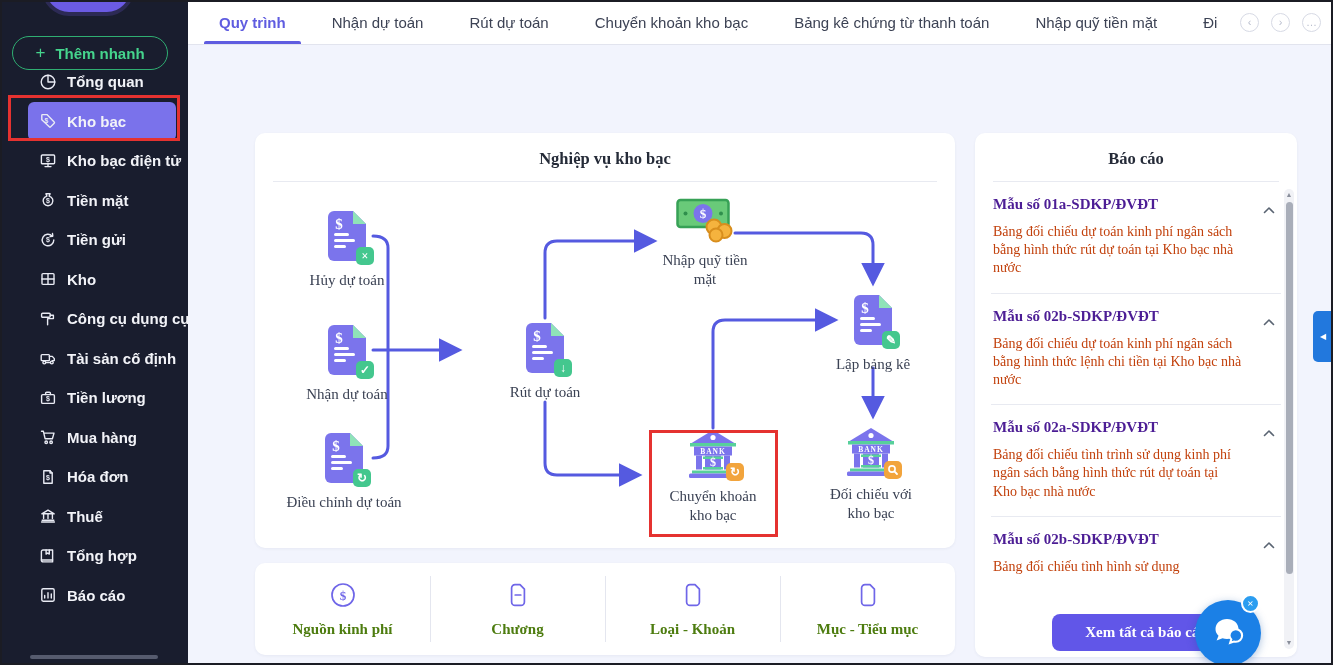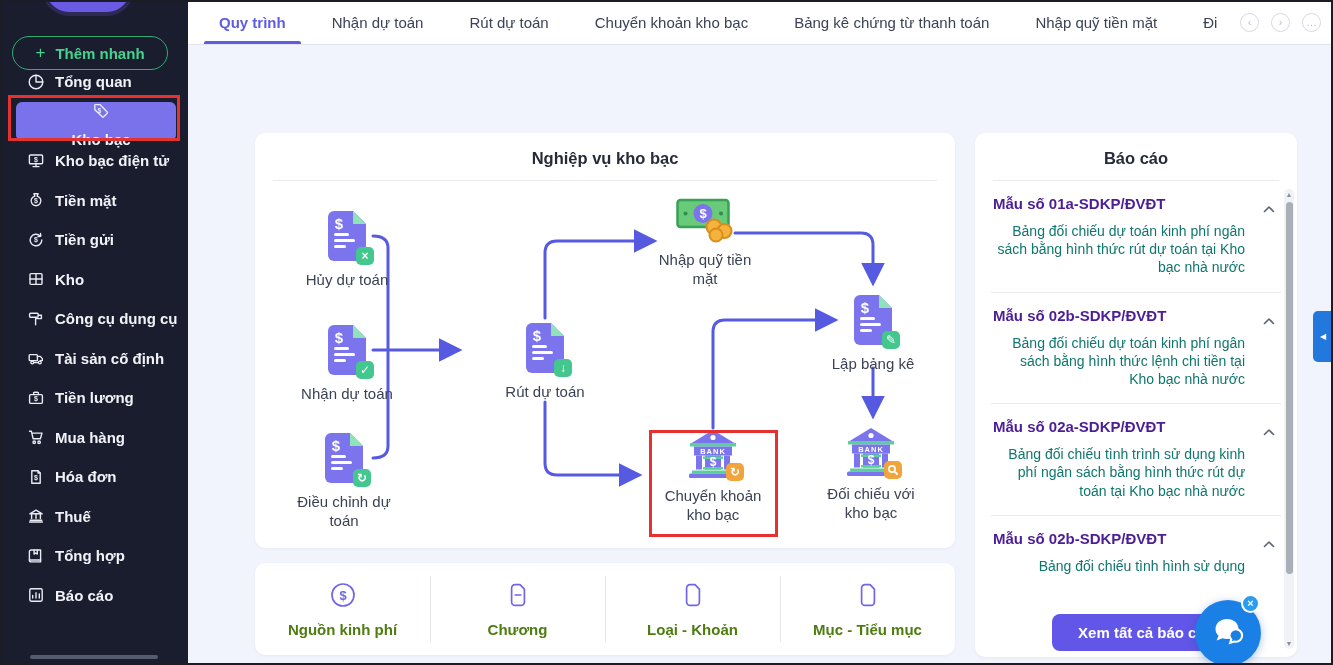--- a/index.html
+++ b/index.html
@@ -8,42 +8,42 @@
   .screen { position:relative; width:1333px; height:665px; background:#f2f4fd; overflow:hidden; }
   .screen-border { position:absolute; inset:0; border:2px solid #1b1c24; pointer-events:none; z-index:200; }
 
   
   .sidebar { position:absolute; left:0; top:0; width:188px; height:665px; background:#191d2e; z-index:10; }
   .avatar { position:absolute; left:42px; top:-38px; width:92px; height:54px; border-radius:27px; background:#6b5be4; border:4px solid #2c2a55; }
   .quick-add { position:absolute; left:12px; top:36px; width:156px; height:34px; border-radius:17px;
     background:transparent; border:1px solid #2fae72; color:#45d48d; font-size:15px; font-weight:700;
     display:flex; align-items:center; justify-content:center; gap:10px; cursor:pointer; font-family:inherit; }
   .quick-add .plus { font-size:17px; font-weight:400; margin-top:-1px; }
-  .nav { position:absolute; left:4px; top:62px; right:0; }
+  .nav { position:absolute; left:16px; top:62px; right:0; }
   .side-item { height:39.5px; margin:0 12px; display:flex; align-items:center; gap:10px; padding-left:10px;
     color:#f2f3f8; font-size:15px; font-weight:600; border-radius:6px; cursor:pointer; white-space:nowrap; }
-  .side-item.active { background:#7a72eb;flex-direction:column; }
+  .side-item.active { background:#7a72eb; }
   .sicon { width:19px; height:19px; flex:0 0 19px; display:flex; align-items:center; justify-content:center; }
   .sicon svg { stroke:#e9ebf4; fill:none; stroke-width:1.4; stroke-linecap:round; stroke-linejoin:round; }
   .sicon svg text { stroke:none; fill:#e9ebf4; }
   .red-box-side { position:absolute; left:8px; top:95px; width:172px; height:46px; border:3px solid #e53230; z-index:12; pointer-events:none; }
   .h-scrollbar { position:absolute; left:30px; bottom:6px; width:128px; height:4px; border-radius:2px; background:#565b6e; }
 
   
   .tabbar { position:absolute; left:188px; top:0; right:0; height:45px; background:#fff; border-bottom:1px solid #e2e4ee; display:flex; align-items:stretch; z-index:5; }
   .tabs { display:flex; align-items:stretch; gap:16px; padding-left:16px; overflow:hidden; width:1030px; white-space:nowrap; }
   .tab { display:flex; align-items:center; padding:0 15px; font-size:15px; color:#3c4254; cursor:pointer; position:relative; flex:0 0 auto; }
   .tab.active { color:#5f5ce0; font-weight:600; }
   .tab.active::after { content:""; position:absolute; left:0; right:0; bottom:0; height:3px; background:#5f5ce0; border-radius:2px 2px 0 0; }
   .tab-nav { position:absolute; right:12px; top:0; height:45px; display:flex; align-items:center; gap:12px; }
   .circle-btn { width:19px; height:19px; border-radius:50%; border:1.5px solid #d7dae5; color:#b9bece; font-size:11px;
     display:flex; align-items:center; justify-content:center; cursor:pointer; background:#fff; line-height:1; }
 
   
-  .content { position:absolute; left:188px; top:45px; right:0; bottom:0; background:#f2f4fd; }
+  .content { position:absolute; left:188px; top:45px; right:0; bottom:0; background:#f2f4fd;font-family:Liberation Serif, serif; }
   .card { position:absolute; background:#fff; border-radius:10px; box-shadow:0 1px 3px rgba(40,50,90,.06); }
 
   
   .process-card { left:67px; top:88px; width:700px; height:415px; }
   .card-title { text-align:center; font-size:16.5px; font-weight:700; color:#252b38; padding-top:16px; }
   .card-divider { height:1px; background:#e8eaf1; margin:12px 18px 0 18px; }
   .diagram { position:absolute; inset:0; }
   .arrows { position:absolute; left:0; top:0; z-index:1; }
   .node { position:absolute; display:flex; flex-direction:column; align-items:center; transform:translateX(-50%); z-index:2; cursor:pointer; }
   .node-icon { position:relative; }
@@ -58,21 +58,21 @@
   .link-item { flex:1 1 0; display:flex; flex-direction:column; align-items:center; justify-content:center; gap:7px; cursor:pointer; position:relative; }
   .link-item + .link-item::before { content:""; position:absolute; left:0; top:13px; bottom:13px; width:1px; background:#e4e6ef; }
   .link-label { font-size:15px; font-weight:600; color:#4d7c0f; white-space:nowrap; }
   .qicon svg { stroke:#6f66e8; fill:none; stroke-width:1.7; stroke-linecap:round; stroke-linejoin:round; }
   .qicon svg text { stroke:none; fill:#6f66e8; }
 
   
   .reports-card { left:787px; top:88px; width:322px; height:524px; overflow:hidden; }
   .report-item { padding:14px 40px 15px 18px; position:relative; cursor:pointer; }
   .report-code { font-size:15px; font-weight:700; color:#4c1d95; }
-  .report-desc { margin-top:10px; font-size:14px; color:#0f766e; line-height:1.3; width:252px;text-align:right; }
+  .report-desc { margin-top:10px; font-size:14px; color:#c2410c; line-height:1.3; width:252px; }
   .chev { position:absolute; right:22px; top:18px; }
   .chev svg { stroke:#5a6472; stroke-width:1.6; fill:none; stroke-linecap:round; stroke-linejoin:round; }
   .item-divider { height:1px; background:#e8eaf1; margin:0 16px; }
   .vscroll { position:absolute; right:3px; top:56px; bottom:8px; width:10px; border-radius:5px; background:#f1f2f6; z-index:3; }
   .vscroll .up, .vscroll .down { position:absolute; left:0; right:0; text-align:center; font-size:7px; color:#8a8f9b; }
   .vscroll .up { top:2px; } .vscroll .down { bottom:2px; }
   .vscroll .thumb { position:absolute; left:1.5px; width:7px; top:13px; height:372px; border-radius:4px; background:#a9aeb9; cursor:pointer; }
 
   .view-all-btn { position:absolute; left:864px; top:569px; width:188px; height:37px; border:none; border-radius:8px;
     background:#6156e8; color:#fff; font-size:15px; font-weight:700; cursor:pointer; z-index:6; font-family:inherit; }

